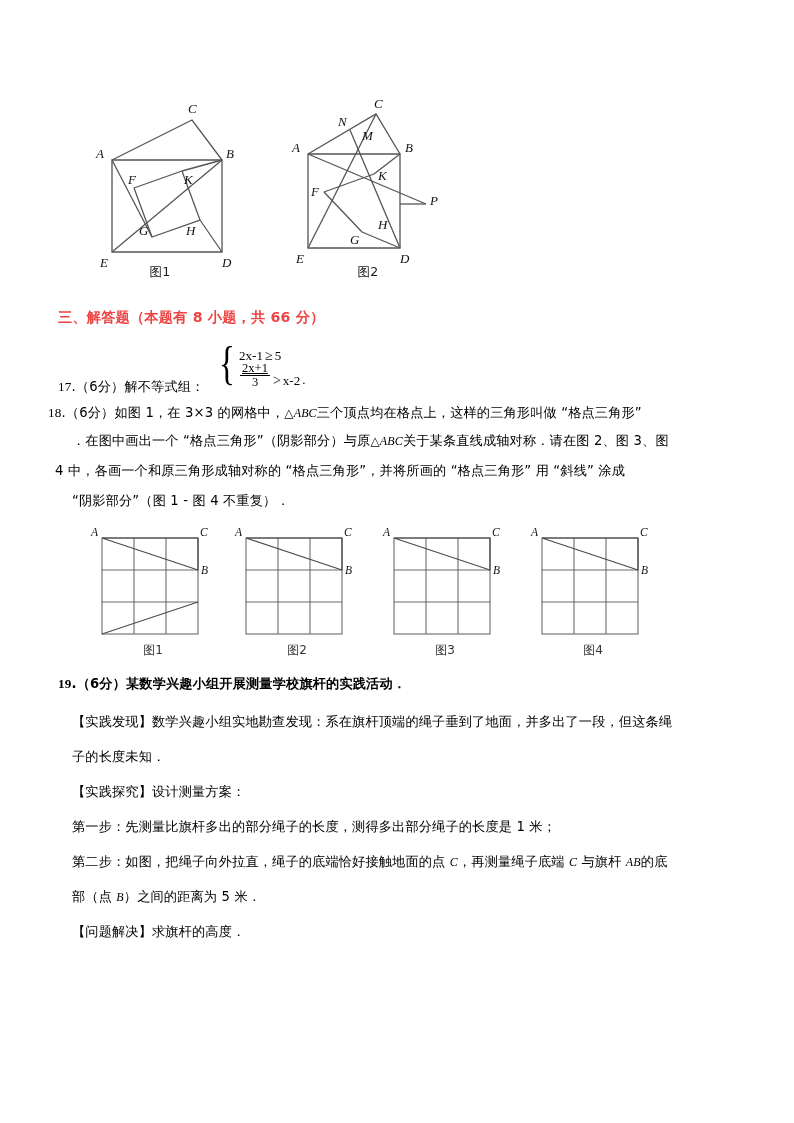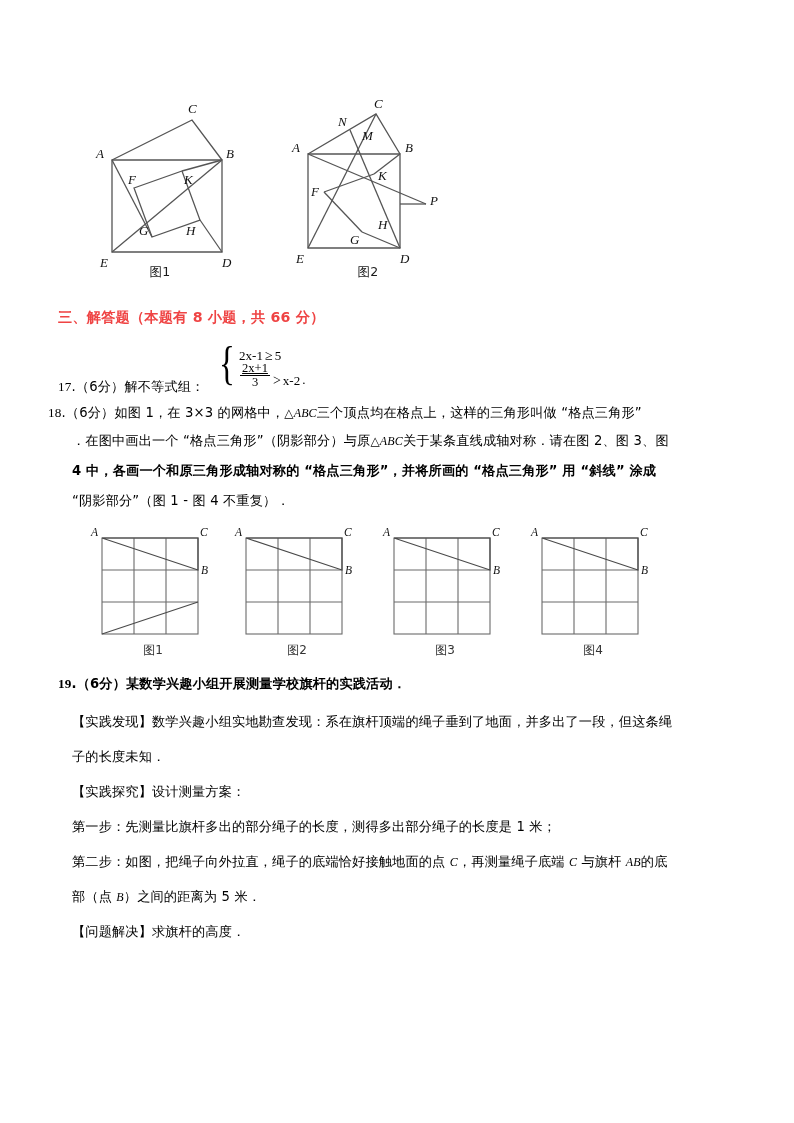--- a/index.html
+++ b/index.html
@@ -266,21 +266,21 @@
   </div>
 
   <div class="q-line" style="left:48px; top:404px;">
     <span class="q-num">18</span><span>.（6分）如图 1，在 3×3 的网格中，</span><span class="ital">△ABC</span><span>三个顶点均在格点上，这样的三角形叫做 “格点三角形”</span>
   </div>
 
   <div class="q-line" style="left:72px; top:432px;">
     <span>．在图中画出一个 “格点三角形”（阴影部分）与原</span><span class="ital">△ABC</span><span>关于某条直线成轴对称．请在图 2、图 3、图</span>
   </div>
 
-  <div class="q-line" style="left:72px; top:462px;font-weight:bold;">4 中，各画一个和原三角形成轴对称的 “格点三角形”，并将所画的 “格点三角形” 用 “斜线” 涂成</div>
+  <div class="q-line" style="left:55px; top:462px;">4 中，各画一个和原三角形成轴对称的 “格点三角形”，并将所画的 “格点三角形” 用 “斜线” 涂成</div>
 
   <div class="q-line" style="left:72px; top:492px;">“阴影部分”（图 1 - 图 4 不重复）．</div>
 
   <div class="grid-row">
 
     <div class="grid-block" style="left:88px;">
       <svg width="130" height="130" viewBox="0 0 130 130">
         <g stroke="#6b6b6b" stroke-width="1.1" fill="none">
           <rect x="14" y="14" width="96" height="96"></rect>
           <path d="M46,14 L46,110 M78,14 L78,110 M14,46 L110,46 M14,78 L110,78"></path>

